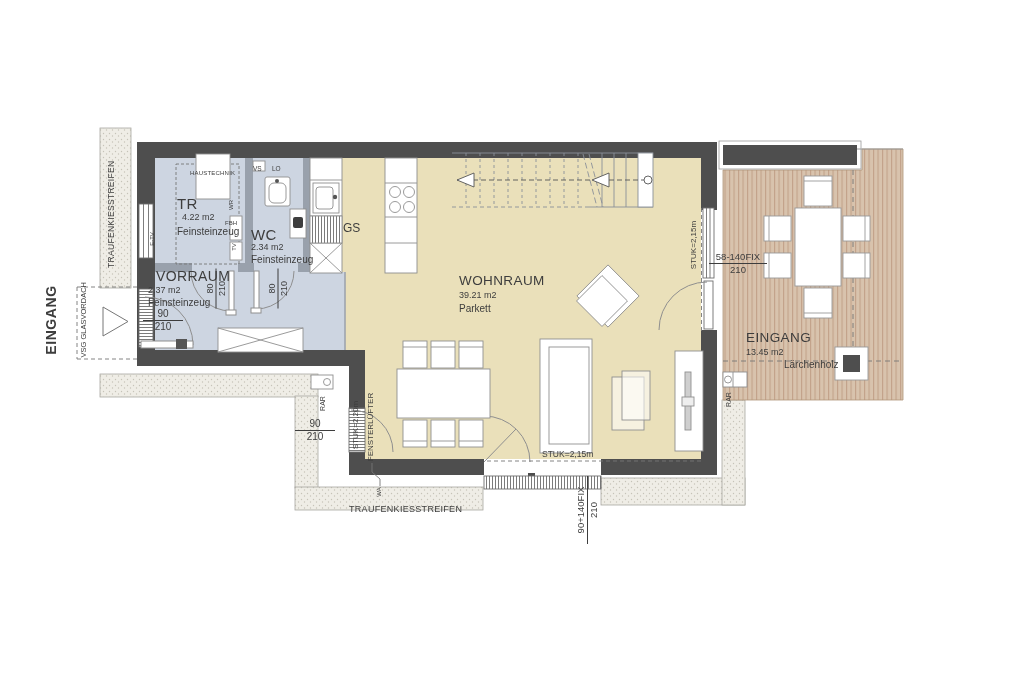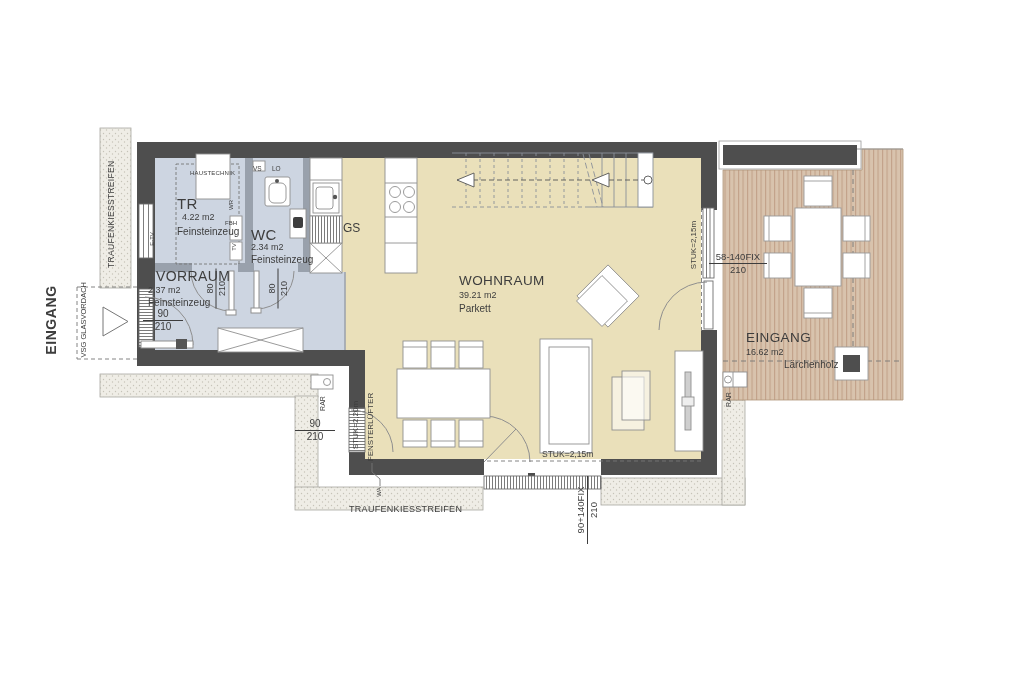--- a/index.html
+++ b/index.html
@@ -329,21 +329,21 @@
 
 <div class="lbl room-name" style="left:156px;top:269px;font-size:14px">VORRAUM</div>
 <div class="lbl room-area" style="left:148px;top:286px">2.37 m2</div>
 <div class="lbl room-floor" style="left:148px;top:298px">Feinsteinzeug</div>
 
 <div class="lbl room-name" style="left:459px;top:274px;font-size:13.5px">WOHNRAUM</div>
 <div class="lbl room-area" style="left:459px;top:291px">39.21 m2</div>
 <div class="lbl room-floor" style="left:459px;top:304px">Parkett</div>
 
 <div class="lbl room-name" style="left:746px;top:331px;font-size:13.5px">EINGANG</div>
-<div class="lbl room-area" style="left:746px;top:348px">16.62 m2</div>
+<div class="lbl room-area" style="left:746px;top:348px">13.45 m2</div>
 <div class="lbl room-floor" style="left:784px;top:360px">Lärchenholz</div>
 
 <div class="lbl" style="left:190px;top:170px;font-size:6px;letter-spacing:.2px">HAUSTECHNIK</div>
 <div class="lbl" style="left:253px;top:166px;font-size:6.5px">VS</div>
 <div class="lbl" style="left:272px;top:166px;font-size:6.5px">LO</div>
 <div class="lbl" style="left:343px;top:222px;font-size:12px">GS</div>
 <div class="lbl rot" style="left:309px;top:400px;width:26px;font-size:7px">RAR</div>
 <div class="lbl rot" style="left:715px;top:396px;width:26px;font-size:7px">RAR</div>
 <div class="lbl rot tiny" style="left:370px;top:489px;width:18px">WA</div>
 <div class="lbl rot tiny" style="left:137px;top:236px;width:30px">E-TV</div>

